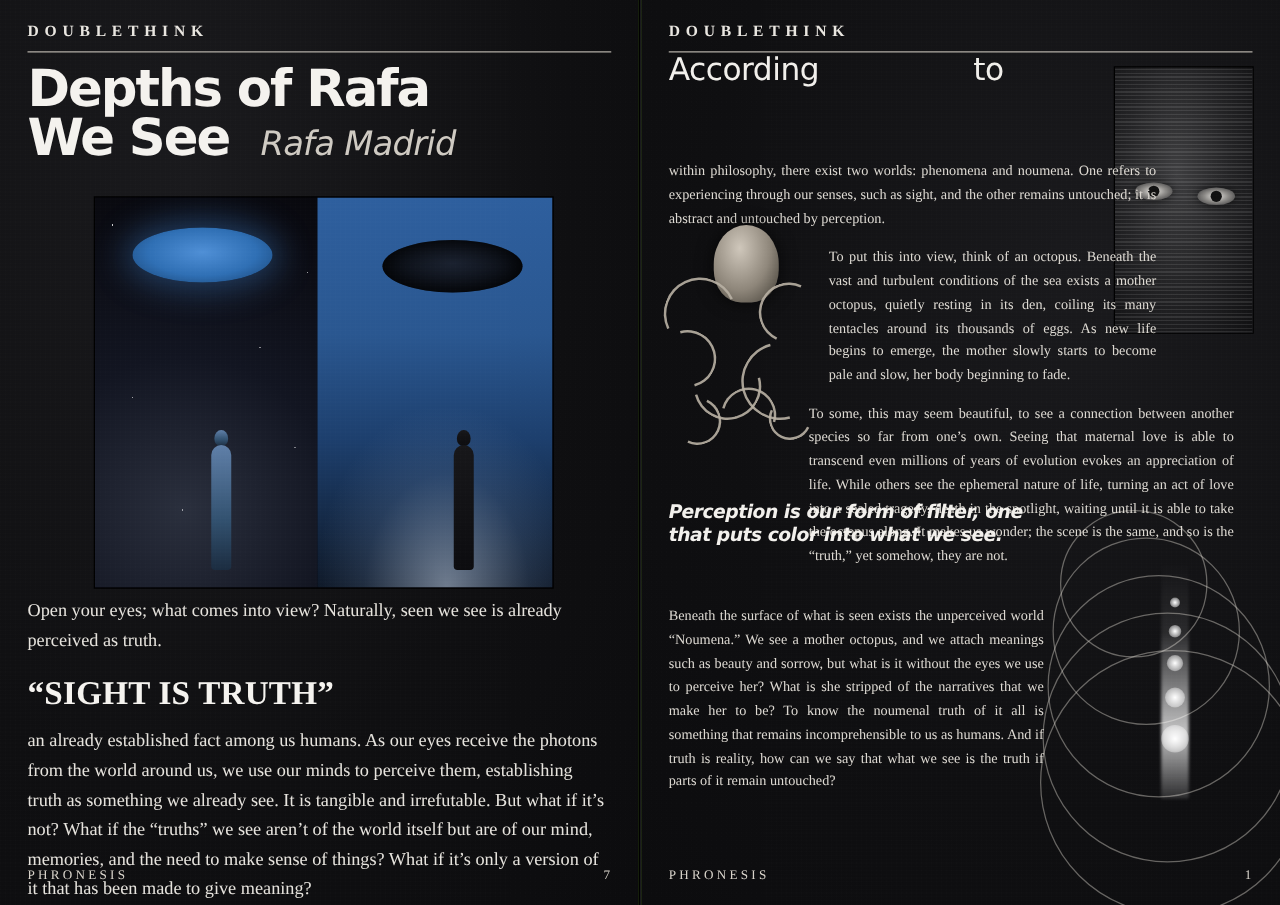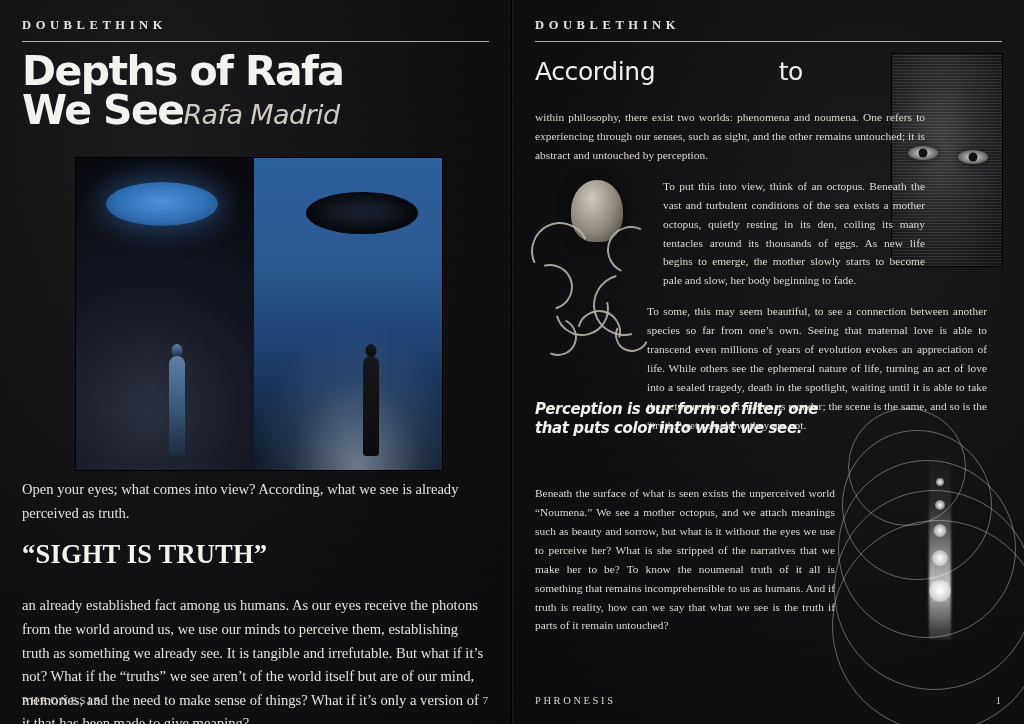--- a/index.html
+++ b/index.html
@@ -78,21 +78,21 @@
     margin: 0;
   }
   .byline {
     display: inline;
     font-family: "DejaVu Sans", sans-serif;
     font-style: italic;
     font-weight: 400;
     font-size: 27px;
     letter-spacing: -0.6px;
     color: #cfcac2;
-    margin-left: 0;
+    margin-left: 25px;
   }
 
   .artwork {
     position: absolute;
     left: 76px; top: 158px;
     width: 366px; height: 312px;
     background: #05050a;
     overflow: hidden;
     box-shadow: 0 0 0 1px #000;
   }
@@ -175,41 +175,41 @@
     color: #e6e3dd;
     margin: 0 0 14px 0;
     text-align: left;
   }
   .pull-head {
     font-family: "Liberation Serif", serif;
     font-weight: 700;
     font-size: 26.5px;
     letter-spacing: .2px;
     color: #f5f3ef;
-    margin: 10px 0 24px 0;
+    margin: 10px 0 12px 0;
   }
 
   .folio {
     position: absolute;
     bottom: 18px;
     left: 22px; right: 22px;
     display: flex;
     justify-content: space-between;
     align-items: center;
     font-family: "Liberation Serif", serif;
     font-size: 10.5px;
     letter-spacing: 2.6px;
     color: #d8d3ca;
   }
   .folio .num { letter-spacing: 1px; }
 
   
   .r-title {
     position: absolute;
-    top: 56px; left: 22px;
+    top: 40px; left: 22px;
     width: 400px;
     font-family: "DejaVu Sans", sans-serif;
     font-weight: 400;
     font-size: 25px;
     line-height: 1.28;
     letter-spacing: -0.4px;
     color: #f1efeb;
   }
   .r-title .line1 {
     display: flex;
@@ -243,21 +243,21 @@
     content: "";
     position: absolute; left: 50%; top: 50%;
     transform: translate(-50%,-50%);
     width: 9px; height: 9px; border-radius: 50%;
     background: #111;
   }
 
   .r-col {
     position: absolute;
     left: 22px; right: 22px;
-    top: 108px;
+    top: 128px;
   }
   .r-para {
     font-family: "Liberation Serif", serif;
     font-size: 11.4px;
     line-height: 1.66;
     color: #ddd9d2;
     margin: 0 0 12px 0;
     text-align: justify;
   }
   .r-para.narrow-right { width: 390px; }
@@ -366,21 +366,21 @@
       <div class="art-right">
         <div class="oval-dark"></div>
         <div class="figure dark">
           <div class="head"></div>
           <div class="body"></div>
         </div>
       </div>
     </div>
 
     <div class="body-col">
-      <p class="body-text">Open your eyes; what comes into view? According, what we see is already perceived as truth.</p>
+      <p class="body-text">Open your eyes; what comes into view? Naturally, seen we see is already perceived as truth.</p>
       <h2 class="pull-head">“SIGHT IS TRUTH”</h2>
       <p class="body-text">an already established fact among us humans. As our eyes receive the photons from the world around us, we use our minds to perceive them, establishing truth as something we already see. It is tangible and irrefutable. But what if it’s not? What if the “truths” we see aren’t of the world itself but are of our mind, memories, and the need to make sense of things? What if it’s only a version of it that has been made to give meaning?</p>
     </div>
 
     <div class="folio">
       <span>PHRONESIS</span>
       <span class="num">7</span>
     </div>
   </div>
 

